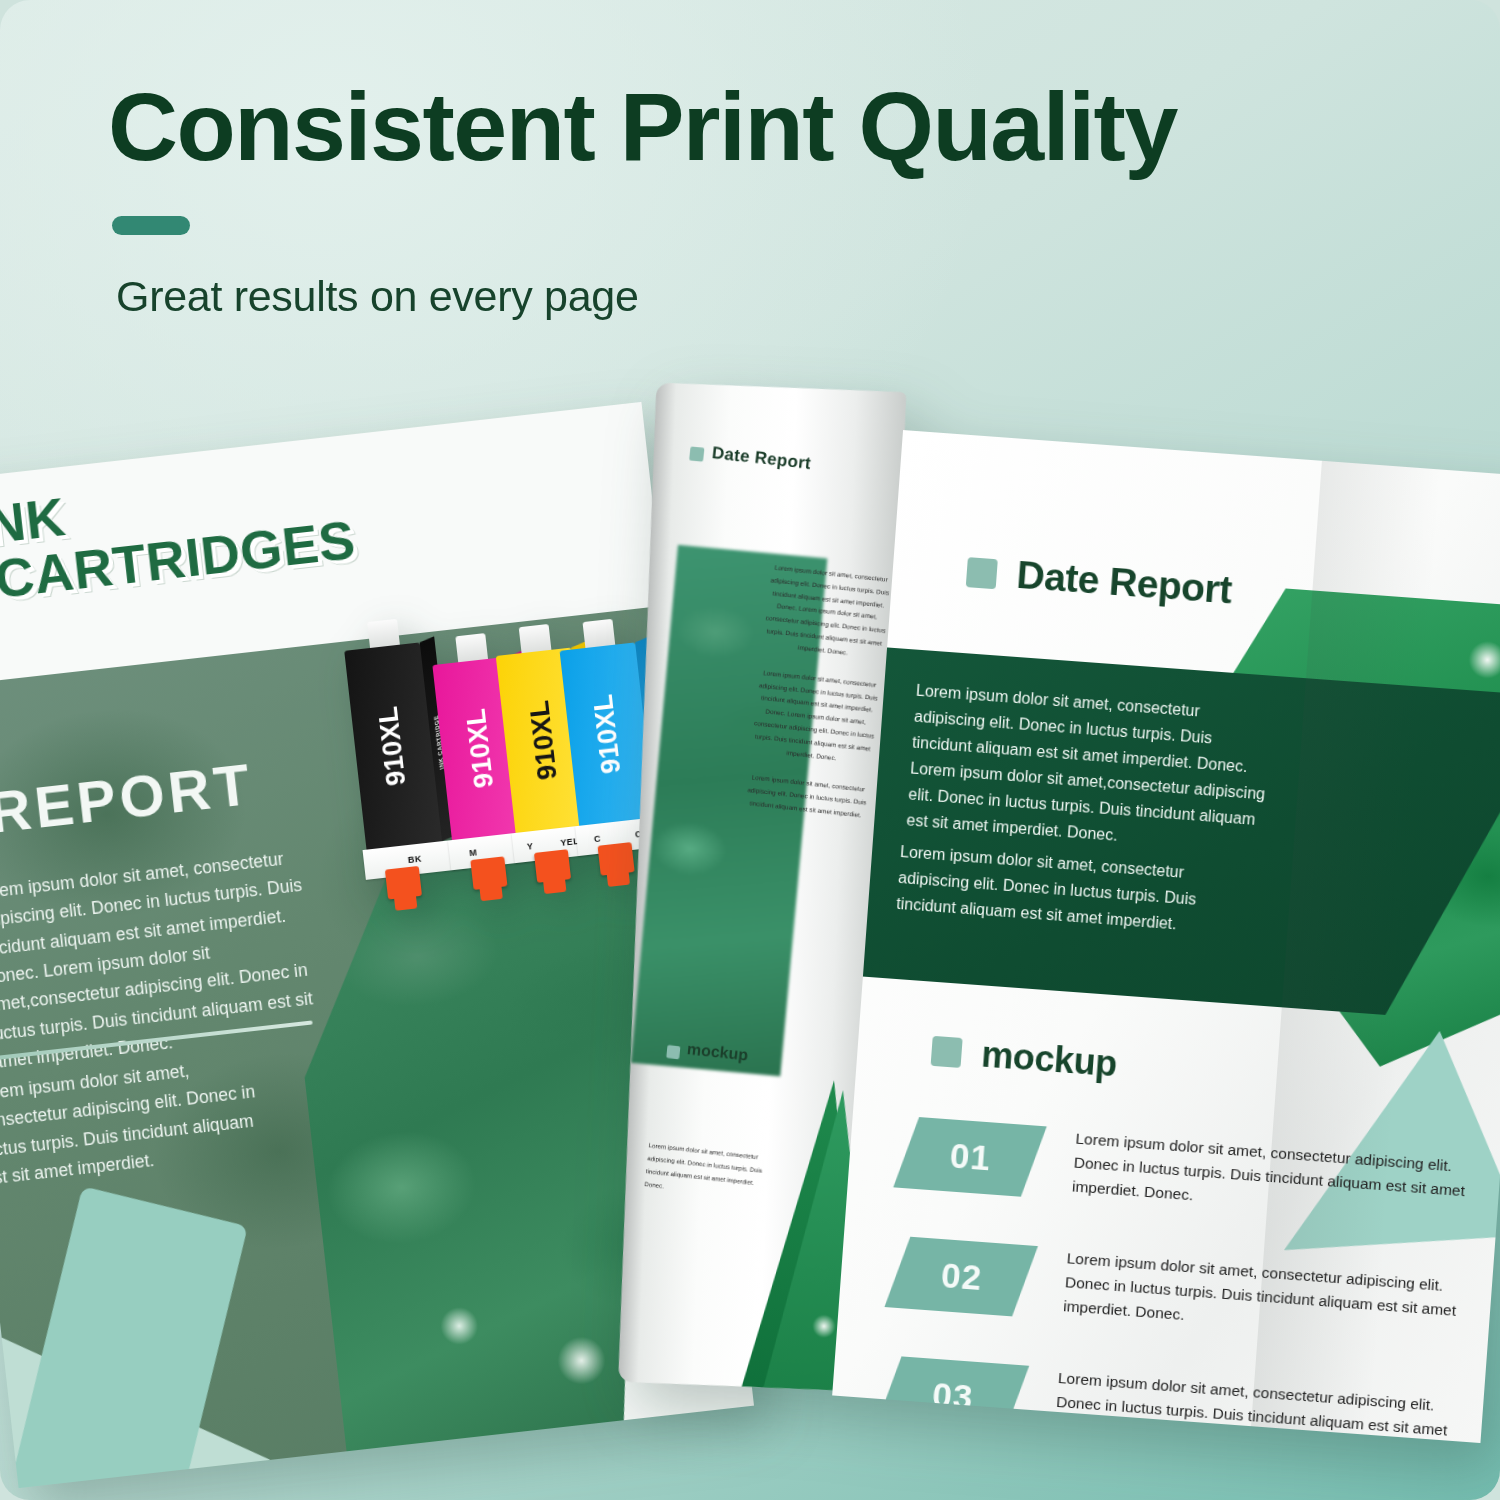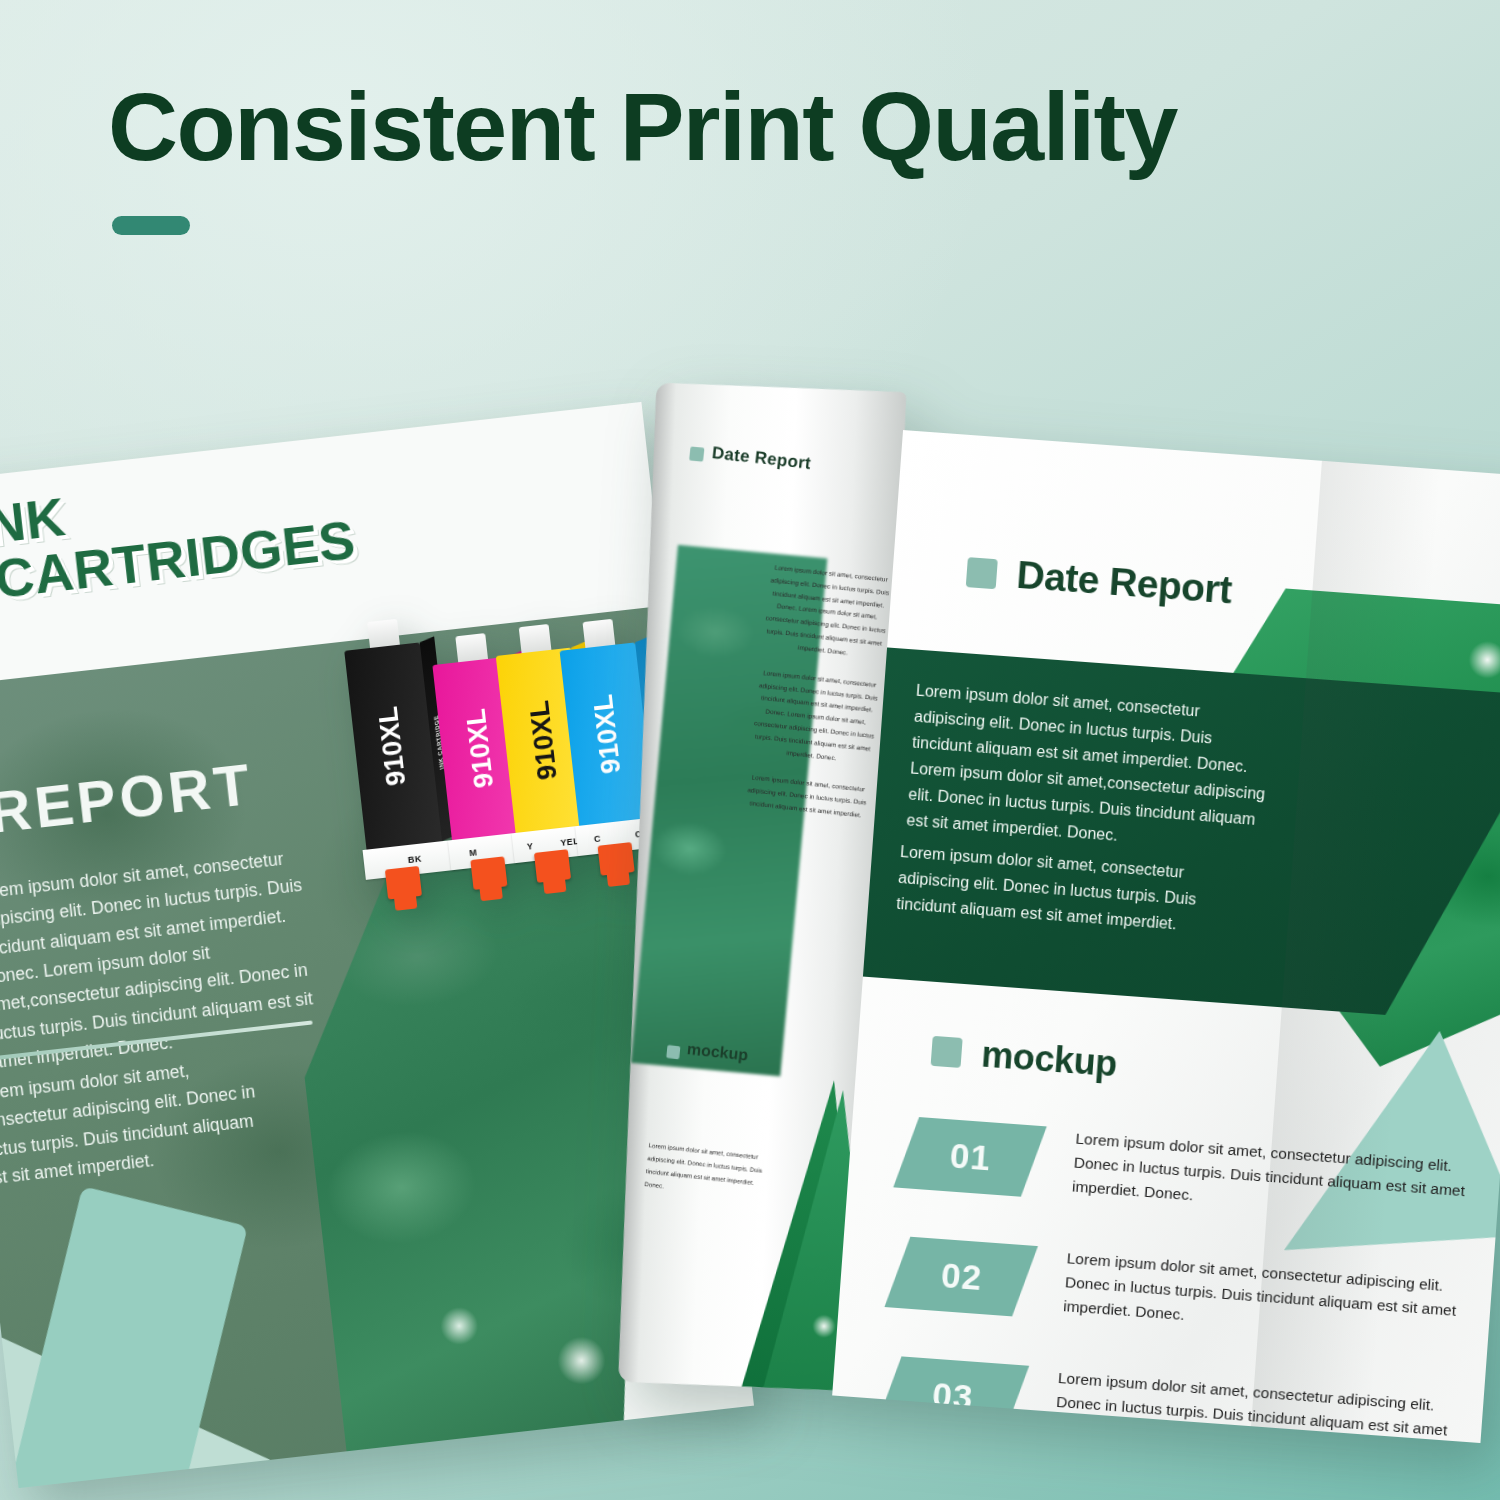--- a/index.html
+++ b/index.html
@@ -6,20 +6,21 @@
   body{
     width:1500px;height:1500px;overflow:hidden;
     font-family:"Liberation Sans",sans-serif;
     background:#cfe3dd;
   }
   .stage{
     position:relative;width:1500px;height:1500px;overflow:hidden;
     background:
       radial-gradient(ellipse 1100px 900px at 22% 8%, #e2f0ec 0%, rgba(226,240,236,0) 60%),
       linear-gradient(148deg, #dcebe6 0%, #cfe4de 34%, #b8d9d1 62%, #8cc6ba 86%, #74bdb0 100%);
+    border-radius: 30px;
   }
 
   
   .hdr{position:absolute;left:108px;top:78px;width:1330px;}
   .hdr h1{
     margin:0;font-size:97px;line-height:1.02;font-weight:700;
     color:#0d3d22;letter-spacing:-1.5px;white-space:nowrap;
   }
   .accent-bar{
     position:absolute;left:112px;top:216px;width:78px;height:19px;
@@ -324,20 +325,21 @@
 </style>
 </head>
 <body>
 
 <div class="stage">
 
   <div class="hdr">
     <h1>Consistent Print Quality</h1>
   </div>
   <div class="accent-bar"></div>
+  <div class="subhdr">Great results on every page</div>
 
   <div class="left-bro">
     <div class="lb-page">
       <div class="lb-white"></div>
       <div class="lb-green"></div>
 
       <div class="lb-photo"></div>
       <div class="lb-wedge-white"></div>
 
       <div class="lb-title">

